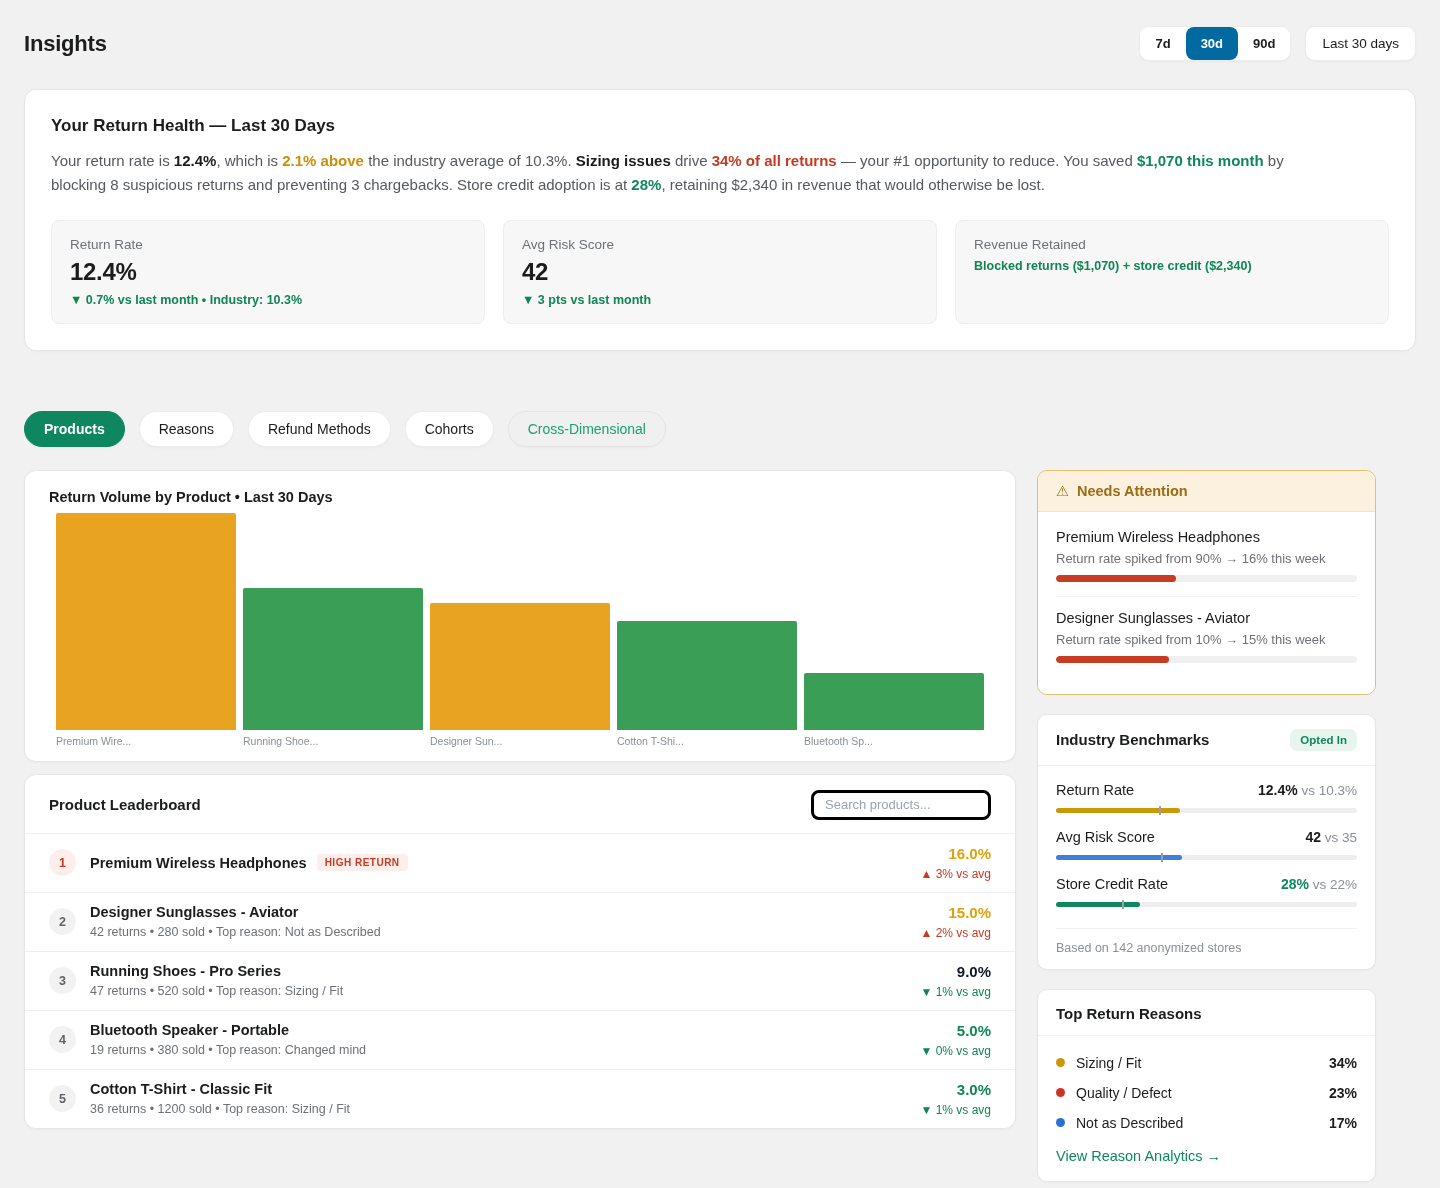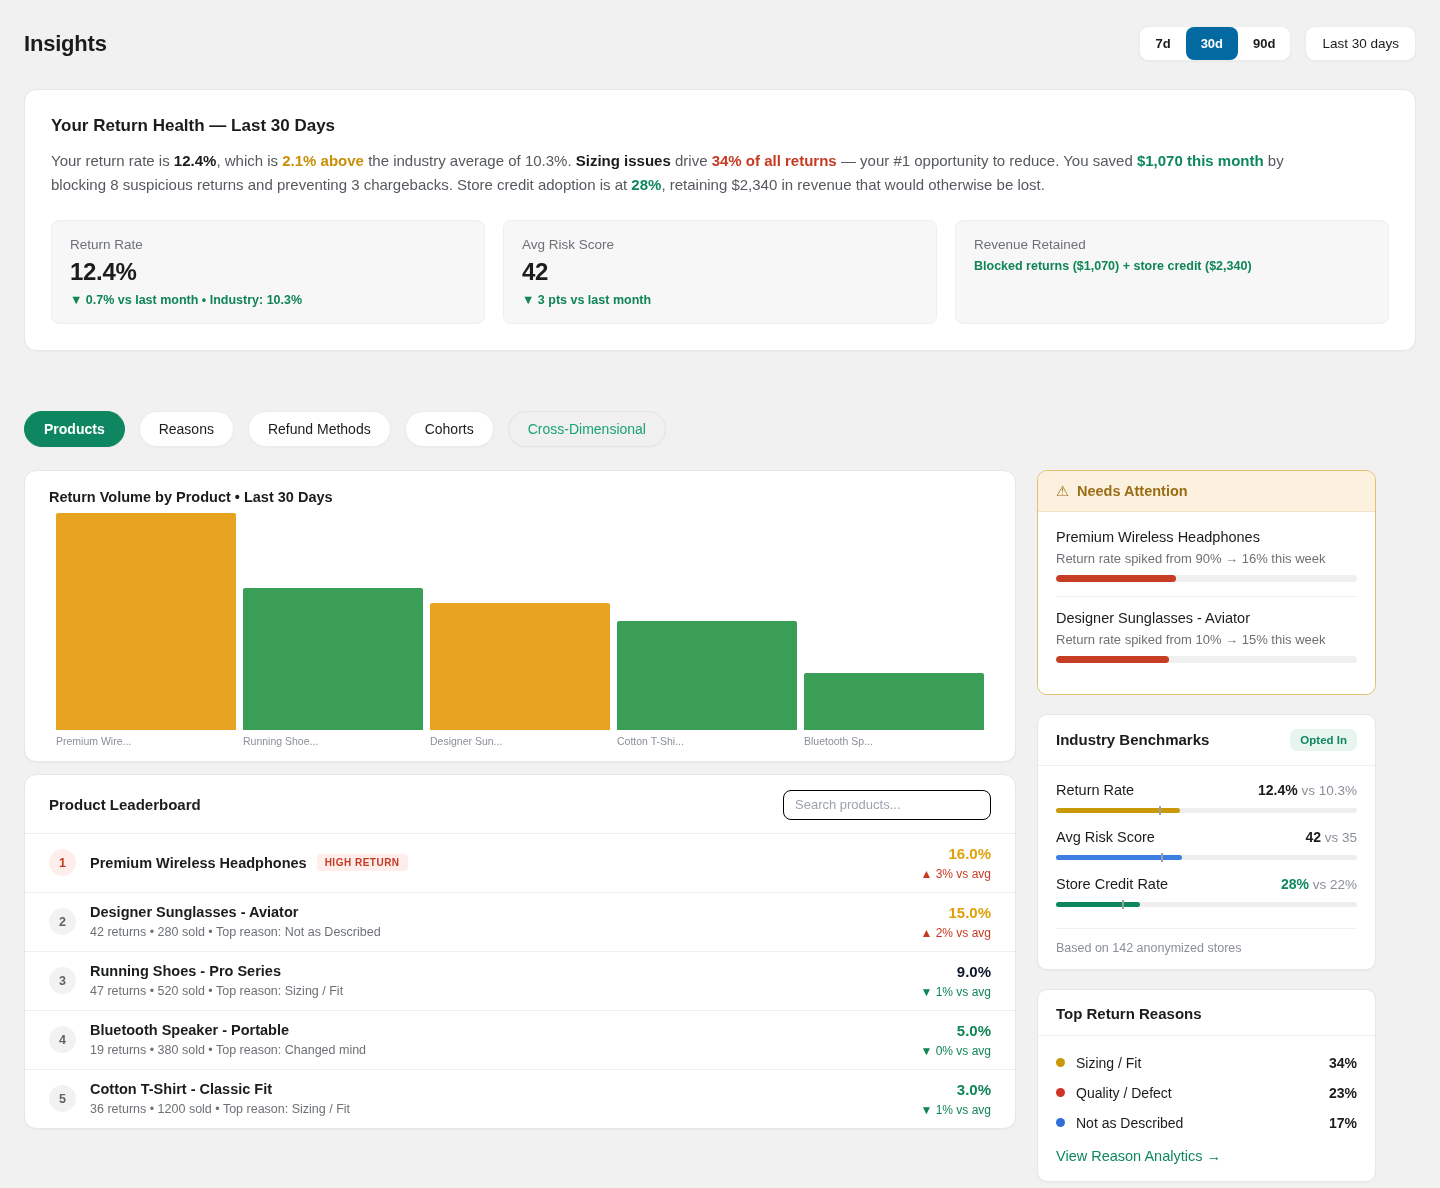--- a/index.html
+++ b/index.html
@@ -70,21 +70,21 @@
   .bars { display: flex; align-items: flex-end; gap: 7px; height: 217px; padding: 0 7px; }
   .bar { flex: 1 1 0; border-radius: 2px 2px 0 0; cursor: pointer; }
   .bar-labels { display: flex; gap: 7px; padding: 0 7px; margin-top: 5px; }
   .bar-label { flex: 1 1 0; text-align: left; font-size: 10.5px; color: #8a8f98; }
 
   
   .leaderboard { overflow: hidden; }
   .lb-head { display: flex; justify-content: space-between; align-items: center; padding: 15px 24px 13px; }
   .lb-head h3 { font-size: 15px; font-weight: 700; }
   .search {
-    width: 208px; height: 30px; border: 1px solid #000000; border-radius: 8px;
+    width: 180px; height: 30px; border: 3px solid #000000; border-radius: 8px;
     padding: 0 11px; font-size: 13px; font-family: inherit; color: #1a1c1d; outline: none;
   }
   .search::placeholder { color: #9ca3af; }
   .lb-row { display: flex; align-items: center; gap: 14px; padding: 11px 24px; border-top: 1px solid #efefef; cursor: pointer; }
   .rank {
     width: 27px; height: 27px; border-radius: 50%; flex: 0 0 auto;
     display: flex; align-items: center; justify-content: center;
     font-size: 12.5px; font-weight: 600; background: #f2f2f2; color: #5f6368;
   }
   .rank-alert { background: #fdeeec; color: #c63a22; }

